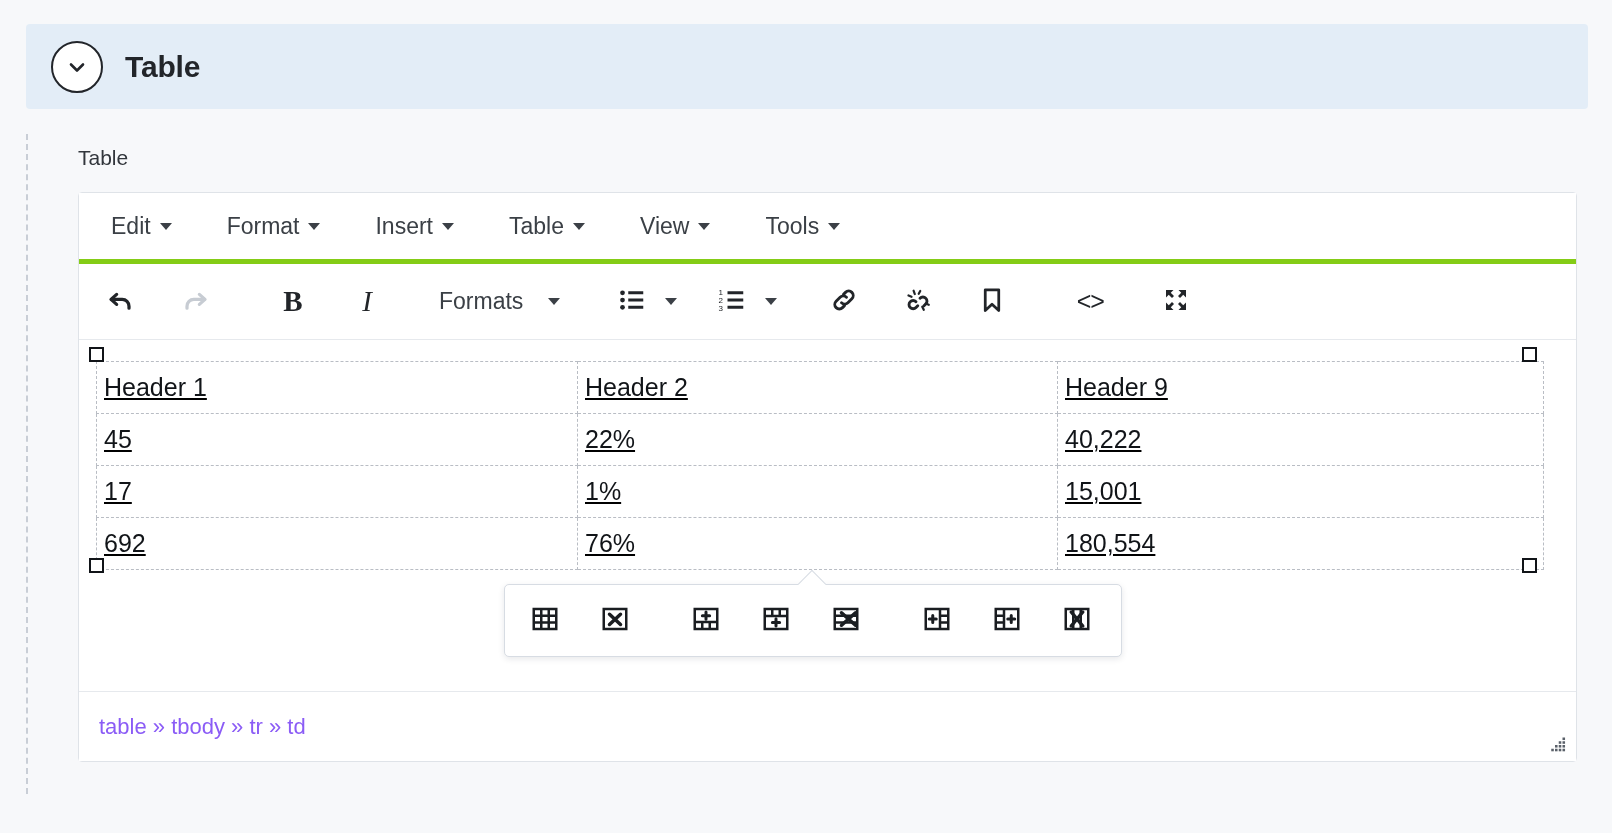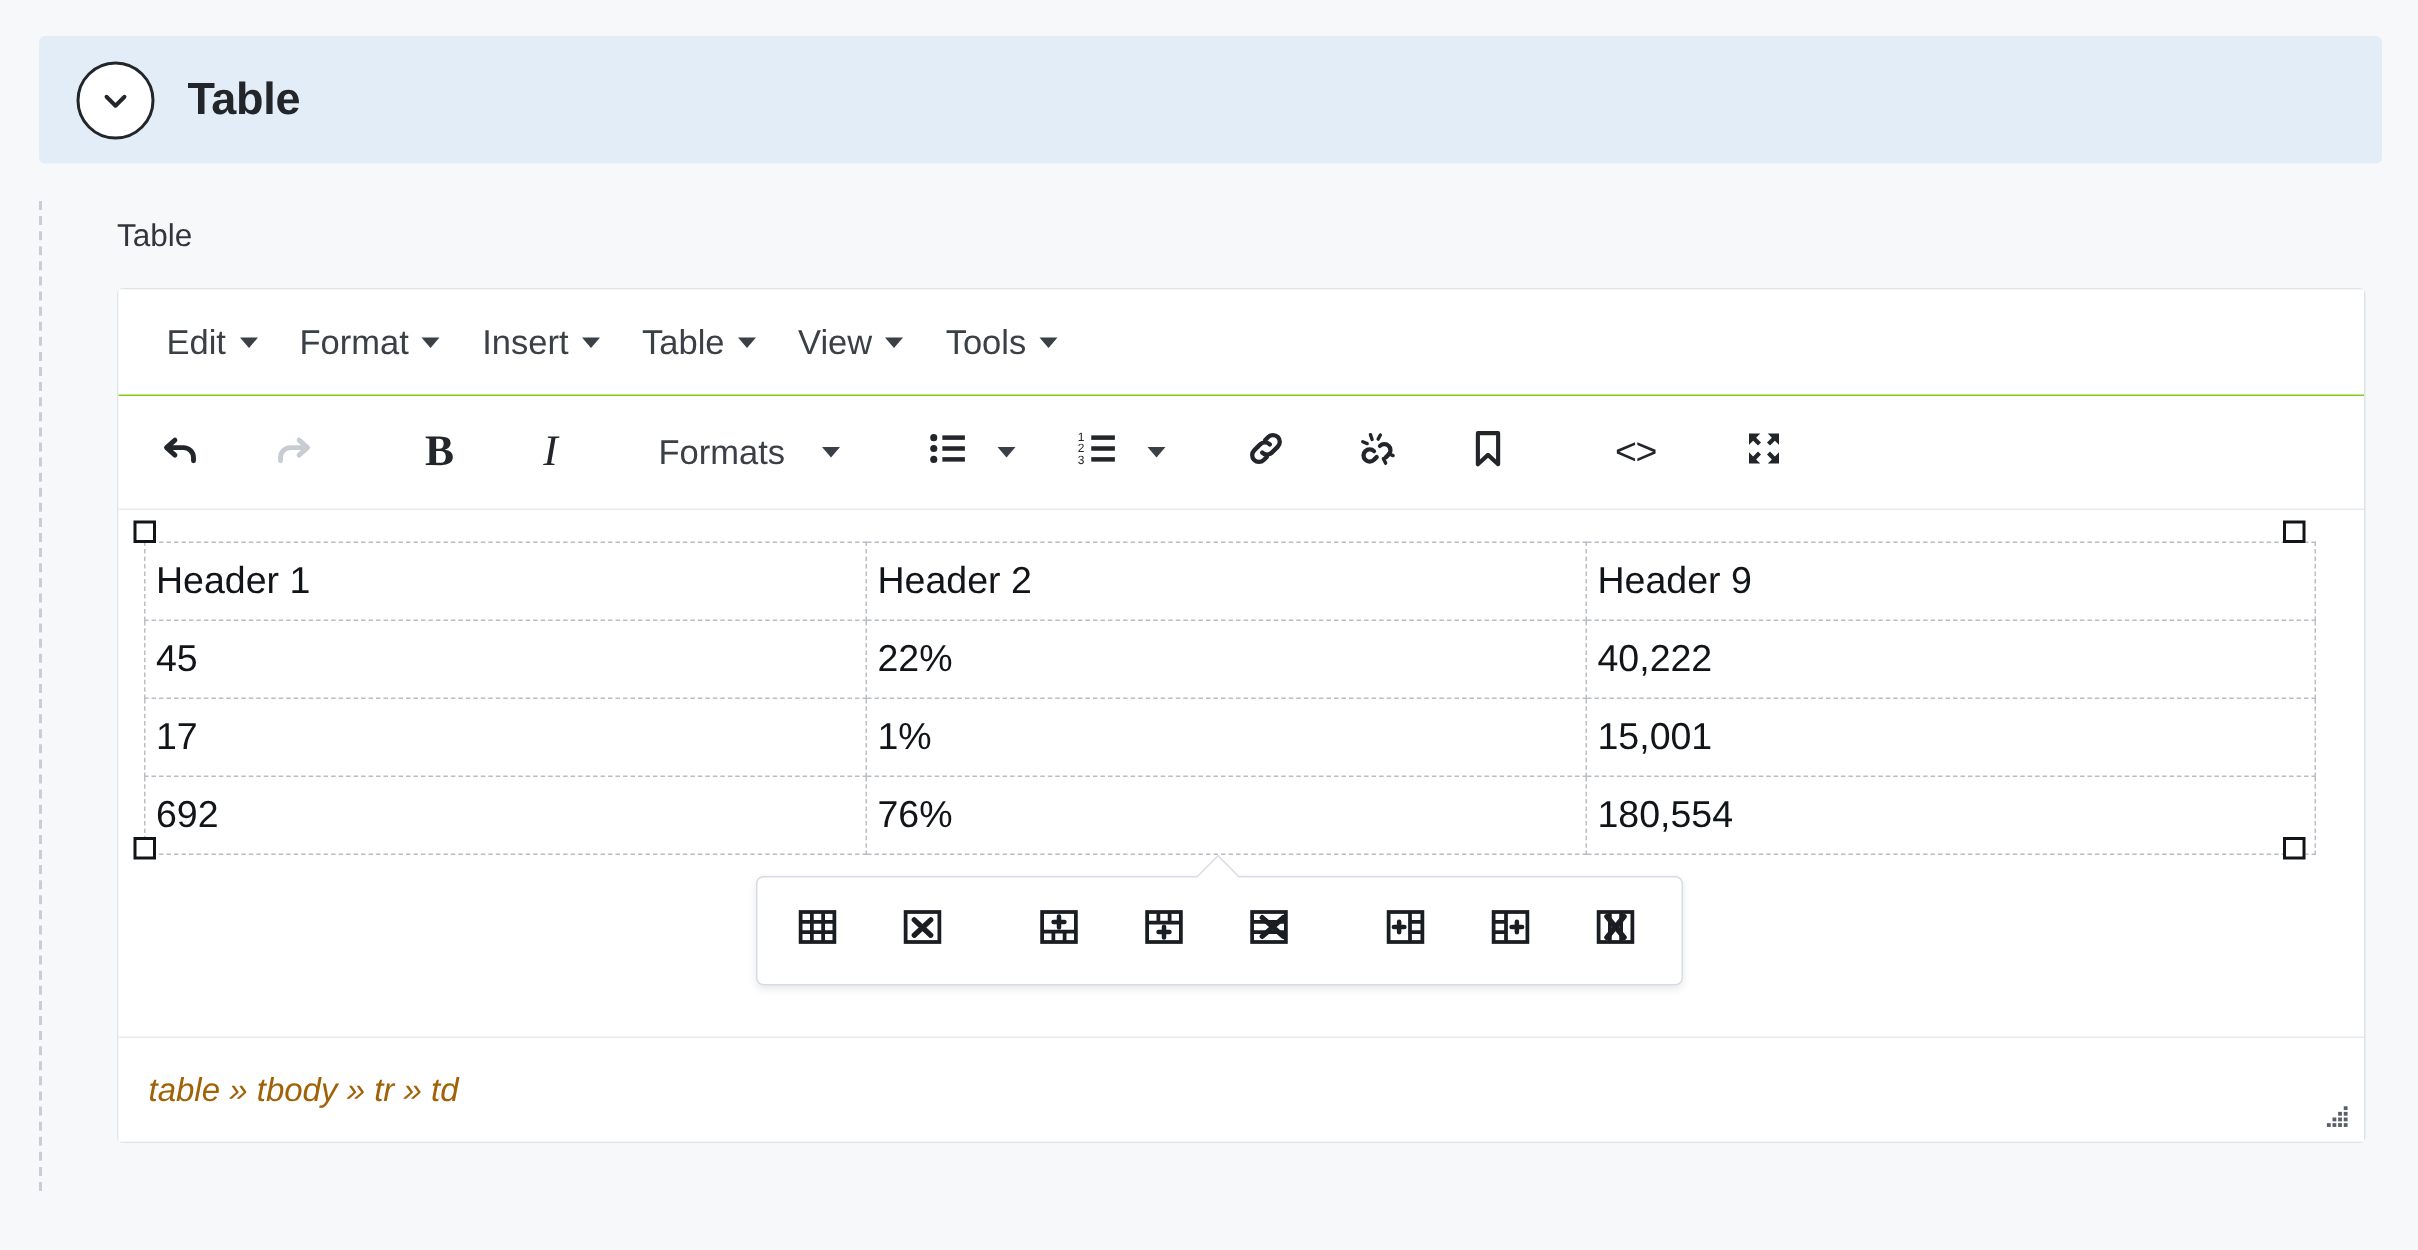--- a/index.html
+++ b/index.html
@@ -82,24 +82,25 @@
     height: 570px;
     background: #ffffff;
     border: 1px solid #dfe3e8;
     border-radius: 4px;
     overflow: visible;
   }
 
   
   .menubar {
     height: 71px;
-    border-bottom: 1px solid #84cc16;
+    border-bottom: 5px solid #84cc16;
     display: flex;
     padding-left: 18px;
     background: #ffffff;
+    gap: 27px;
   }
   .menu-item {
     display: flex;
     align-items: center;
     gap: 9px;
     padding: 6px 14px;
     font-size: 23px;
     color: #3b4046;
     border-radius: 3px;
     cursor: pointer;
@@ -162,20 +163,21 @@
   .italic-glyph { font-size: 29px; font-style: italic; font-family: "Liberation Serif", serif; }
   .code-glyph { font-size: 25px; font-family: "Liberation Sans", sans-serif; letter-spacing: -1px; }
 
   
   .editor-body {
     position: relative;
     height: 352px;
     padding: 14px 16px 0 16px;
     background: #ffffff;
     overflow: visible;
+    text-decoration: underline;
   }
 
   table.doc-table {
     width: 1447px;
     border-collapse: collapse;
     table-layout: fixed;
     margin-top: 7px;
     margin-left: 1px;
   }
   table.doc-table td {
@@ -257,22 +259,21 @@
     width: 100%;
     height: 70px;
     border-top: 1px solid #e6e9ed;
     display: flex;
     align-items: center;
     padding-left: 20px;
     background: #ffffff;
   }
   .status-path {
     font-size: 22px;
-    color: #a16207;
-    font-style: italic;
+    color: #8b5cf6;
   }
   .resize-grip {
     position: absolute;
     right: 9px;
     bottom: 7px;
     width: 18px;
     height: 18px;
     cursor: nwse-resize;
   }
 </style>

